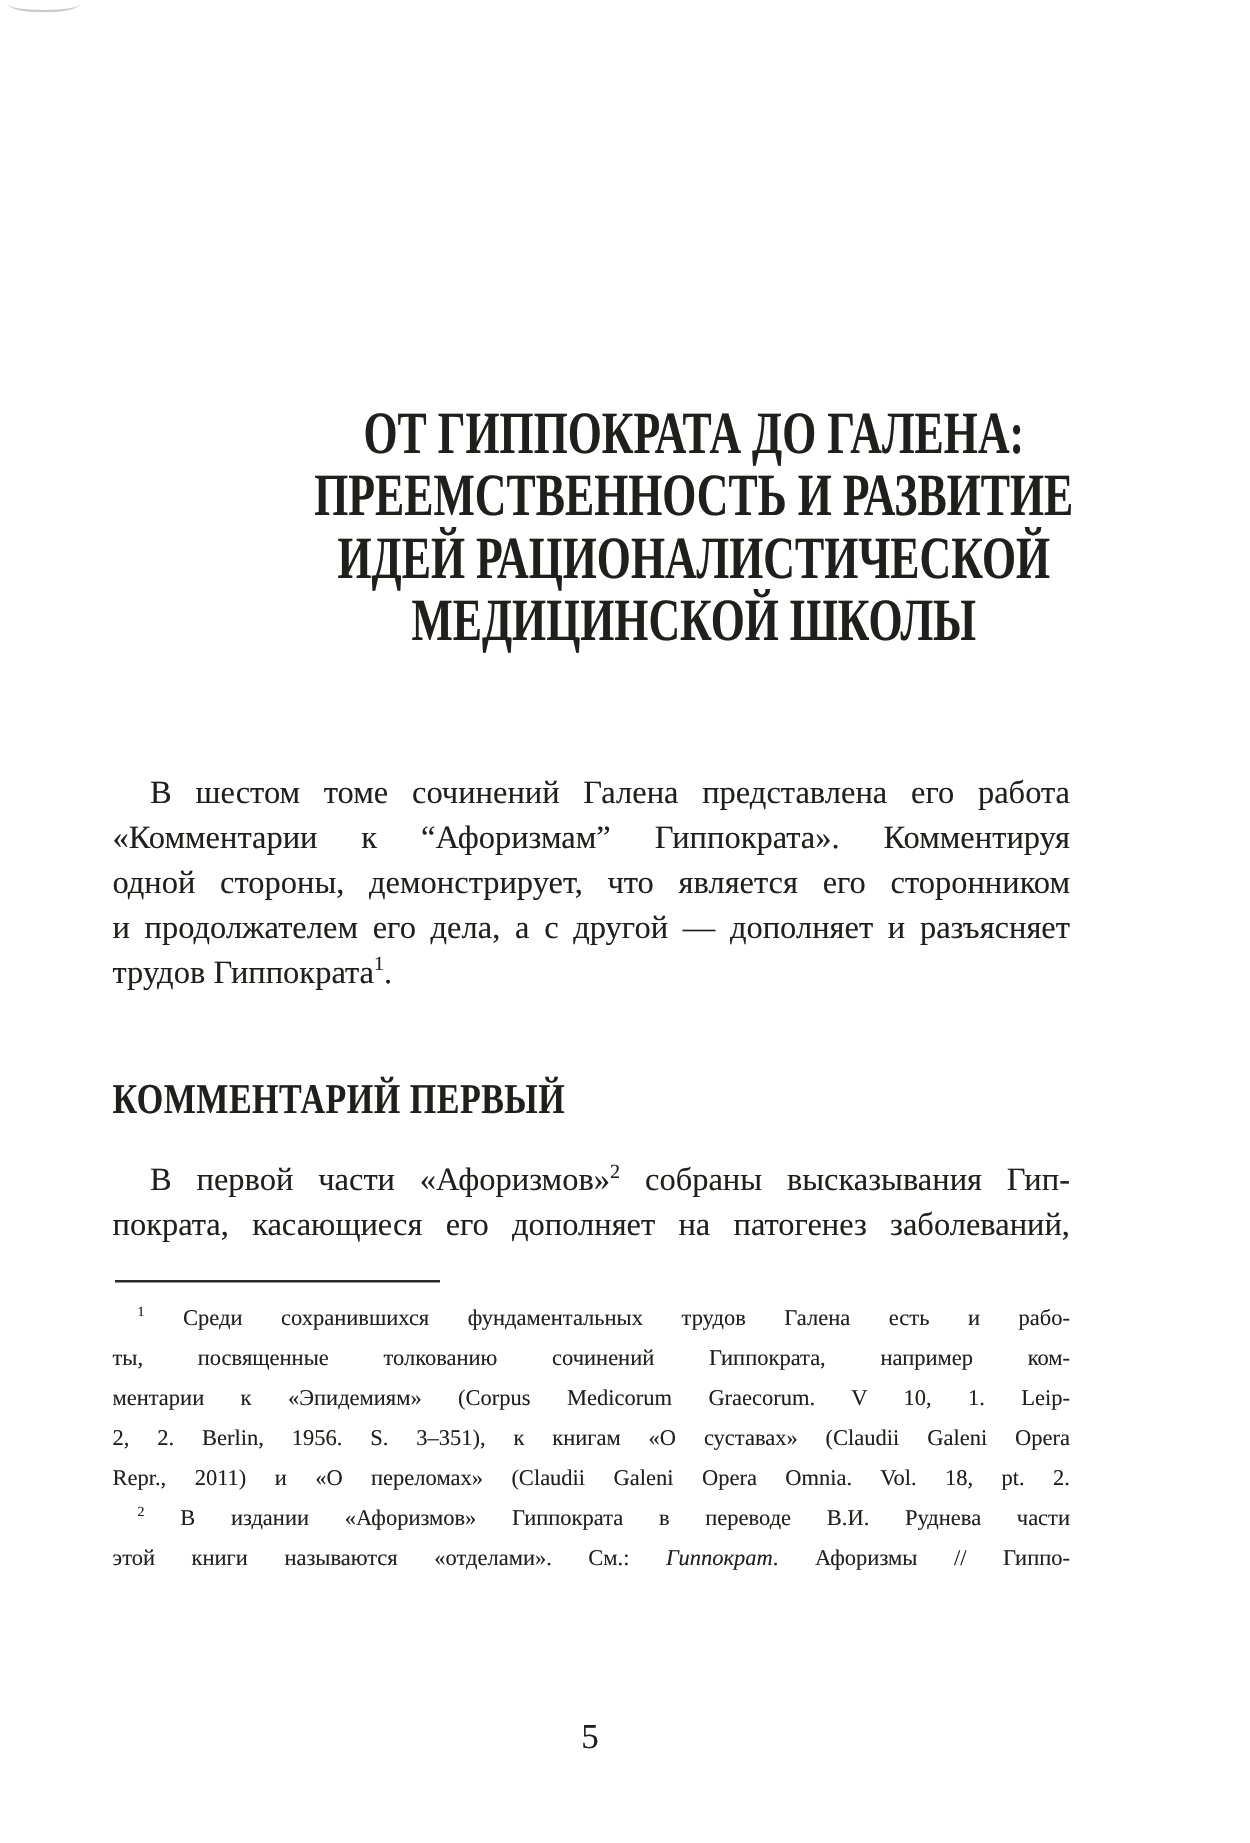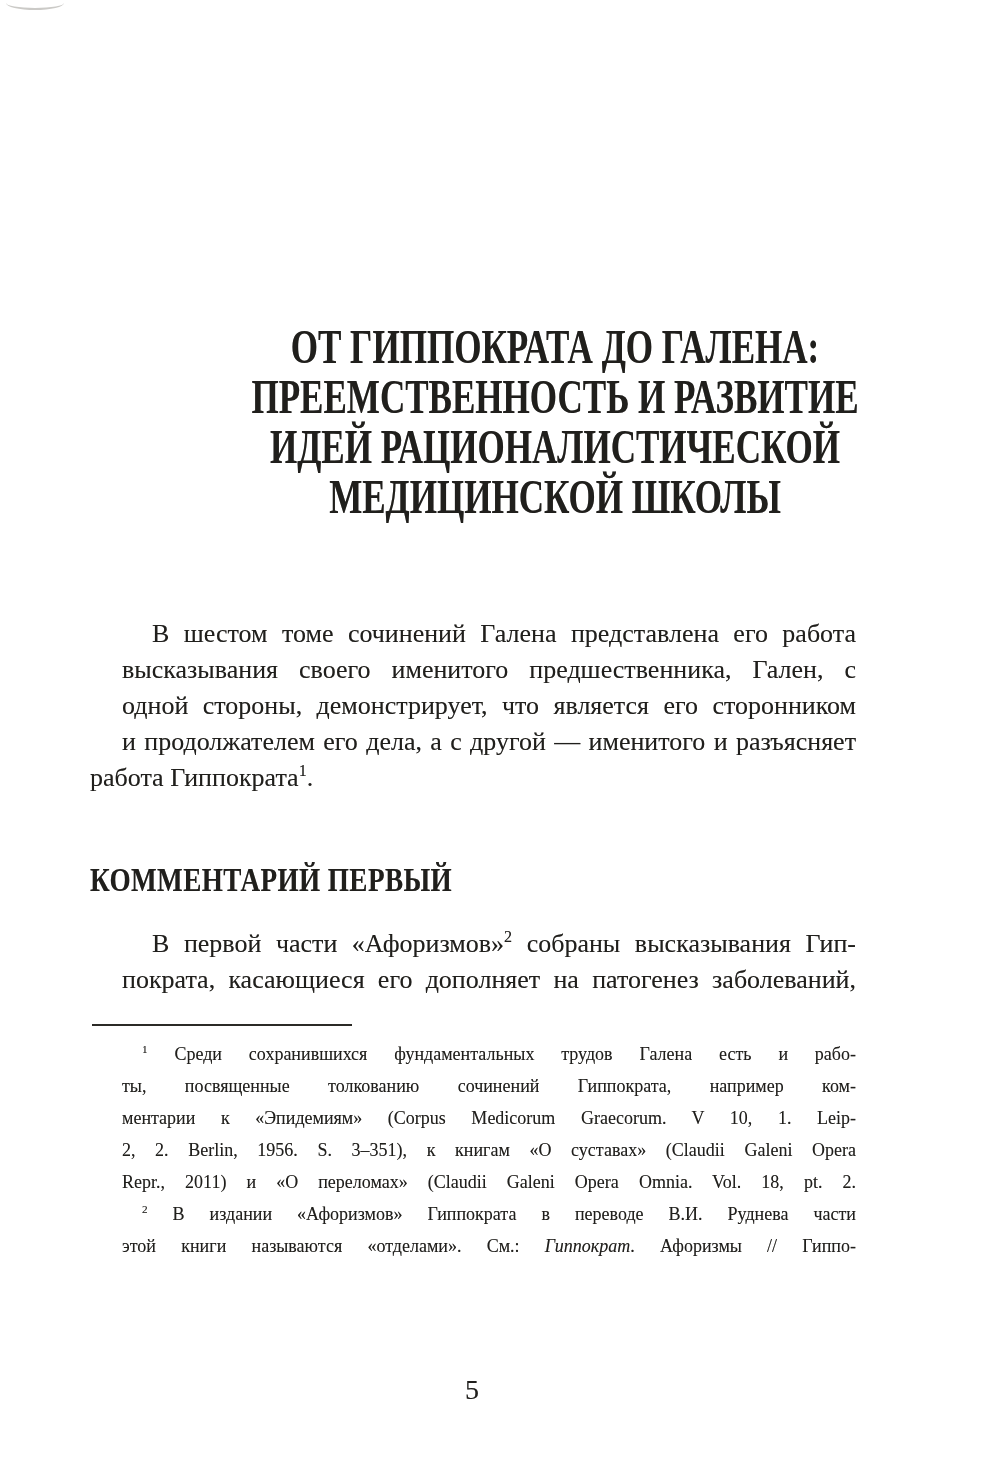--- a/index.html
+++ b/index.html
@@ -71,21 +71,20 @@
     white-space: nowrap;
     transform: scaleX(0.80);
     transform-origin: 0 50%;
     margin: 0;
   }
   .line {
     text-align: justify;
   }
   .line.j {
     text-align-last: justify;
-    margin-left: 32px;
   }
   .indent {
     display: inline-block;
     width: 30px;
   }
   .fn-ind {
     width: 20px;
   }
   sup {
     font-size: 0.62em;
@@ -126,24 +125,24 @@
 
   <h1 class="title">
     <span class="title-line">ОТ ГИППОКРАТА ДО ГАЛЕНА:</span>
     <span class="title-line">ПРЕЕМСТВЕННОСТЬ И РАЗВИТИЕ</span>
     <span class="title-line">ИДЕЙ РАЦИОНАЛИСТИЧЕСКОЙ</span>
     <span class="title-line">МЕДИЦИНСКОЙ ШКОЛЫ</span>
   </h1>
 
   <div class="bodytext intro">
     <div class="line j"><span class="indent"></span><span>В шестом томе сочинений Галена представлена его работа</span></div>
-    <div class="line j">высказывания своего именитого предшественника, Гален, с</div>
+    <div class="line j">«Комментарии к “Афоризмам” Гиппократа». Комментируя</div>
     <div class="line j">одной стороны, демонстрирует, что является его сторонником</div>
-    <div class="line j">и продолжателем его дела, а с другой — именитого и разъясняет</div>
-    <div class="line"><span>работа Гиппократа</span><sup>1</sup><span>.</span></div>
+    <div class="line j">и продолжателем его дела, а с другой — дополняет и разъясняет</div>
+    <div class="line"><span>трудов Гиппократа</span><sup>1</sup><span>.</span></div>
   </div>
 
   <h2 class="heading">КОММЕНТАРИЙ ПЕРВЫЙ</h2>
 
   <div class="bodytext para2">
     <div class="line j"><span class="indent"></span><span>В первой части «Афоризмов»</span><sup>2</sup><span> собраны высказывания Гип-</span></div>
     <div class="line j">пократа, касающиеся его дополняет на патогенез заболеваний,</div>
   </div>
 
   <div class="fn-rule"></div>

